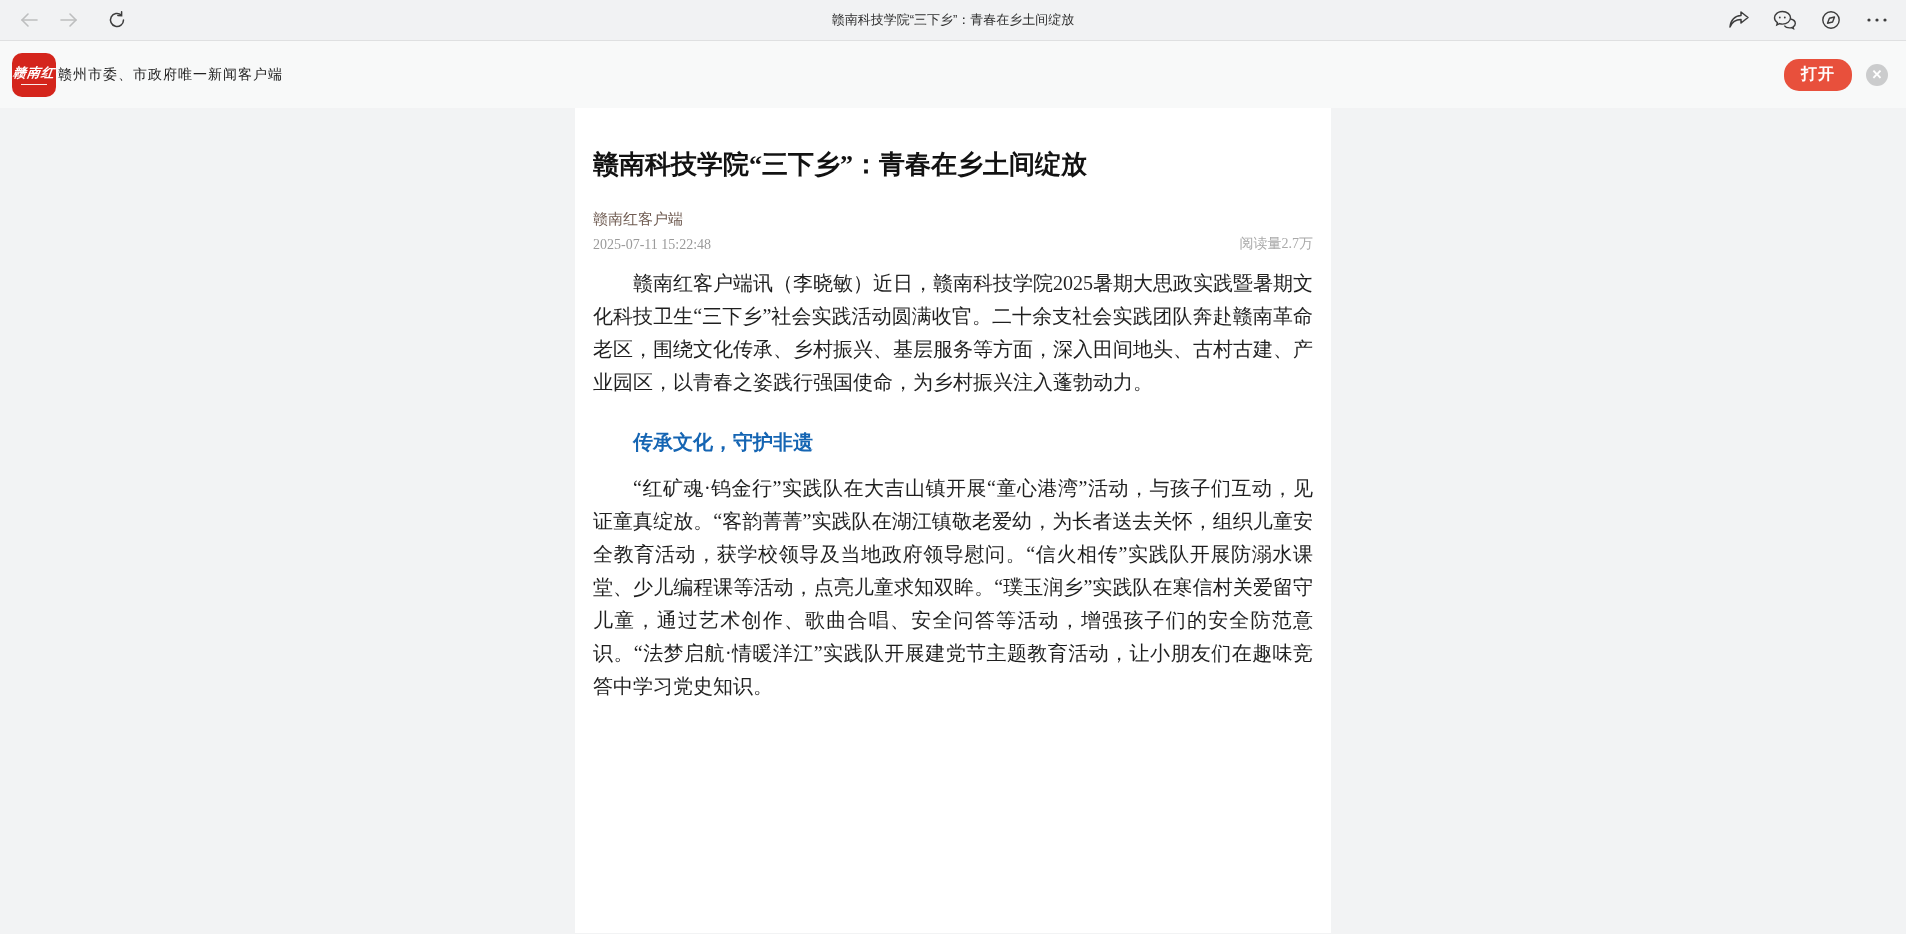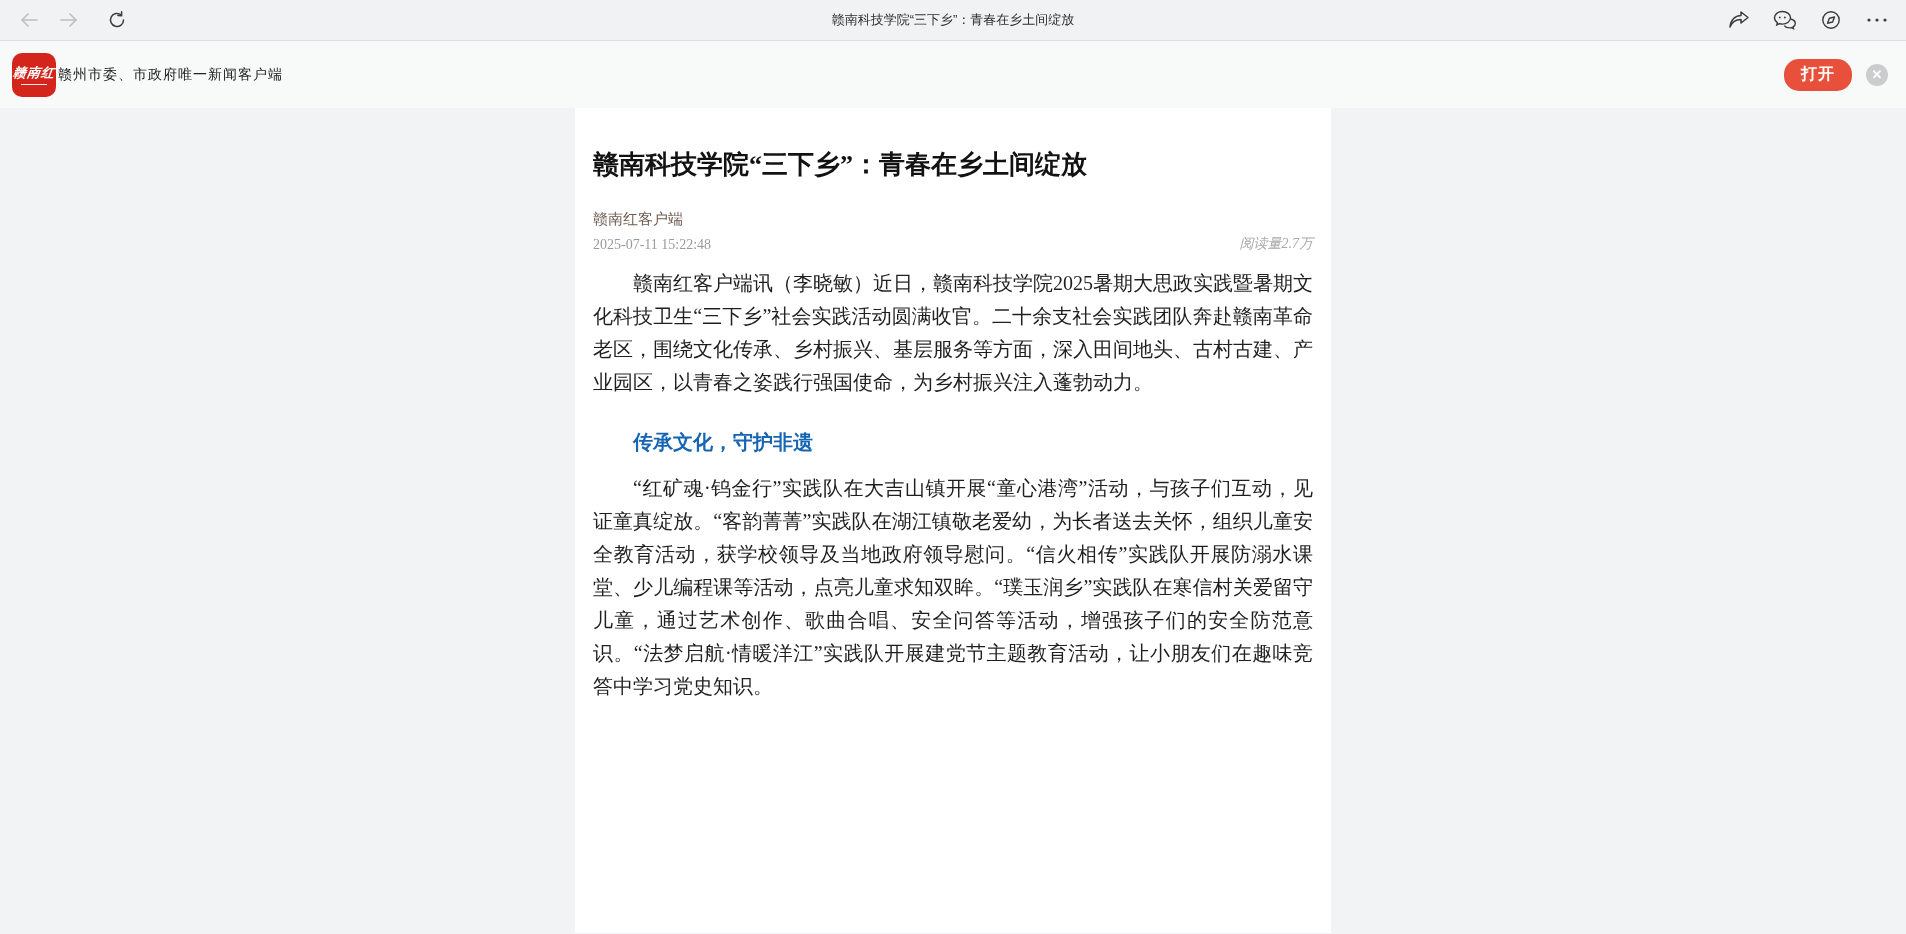--- a/index.html
+++ b/index.html
@@ -56,21 +56,21 @@
   .article-title {
     margin-top:40px; font-family:"Liberation Serif", serif; font-weight:bold;
     font-size:26px; color:#121212; line-height:1.3;
   }
   .article-source {
     margin-top:28px; font-family:"Liberation Serif", serif;
     font-size:15px; color:#6f5b51;
   }
   .article-meta { margin-top:6px; display:flex; justify-content:space-between; align-items:flex-end; }
   .article-date { font-size:14px; color:#9a9a9a; font-family:"Liberation Serif", serif; }
-  .read-count  { font-size:14px; color:#a9a9a9; font-family:"Liberation Serif", serif;font-style:italic; }
+  .read-count  { font-size:14px; color:#a9a9a9; font-family:"Liberation Serif", serif; }
 
   .article-body { margin-top:14px; }
   .para {
     font-family:"Liberation Serif", serif; font-size:20px; line-height:33px;
     color:#1f1f1f; text-align:justify; text-indent:2em; margin:0 0;
   }
   .sec-heading {
     font-family:"Liberation Sans", sans-serif; font-size:20px; font-weight:bold;
     color:#1565b3; text-indent:2em; margin:30px 0 16px 0;
   }

